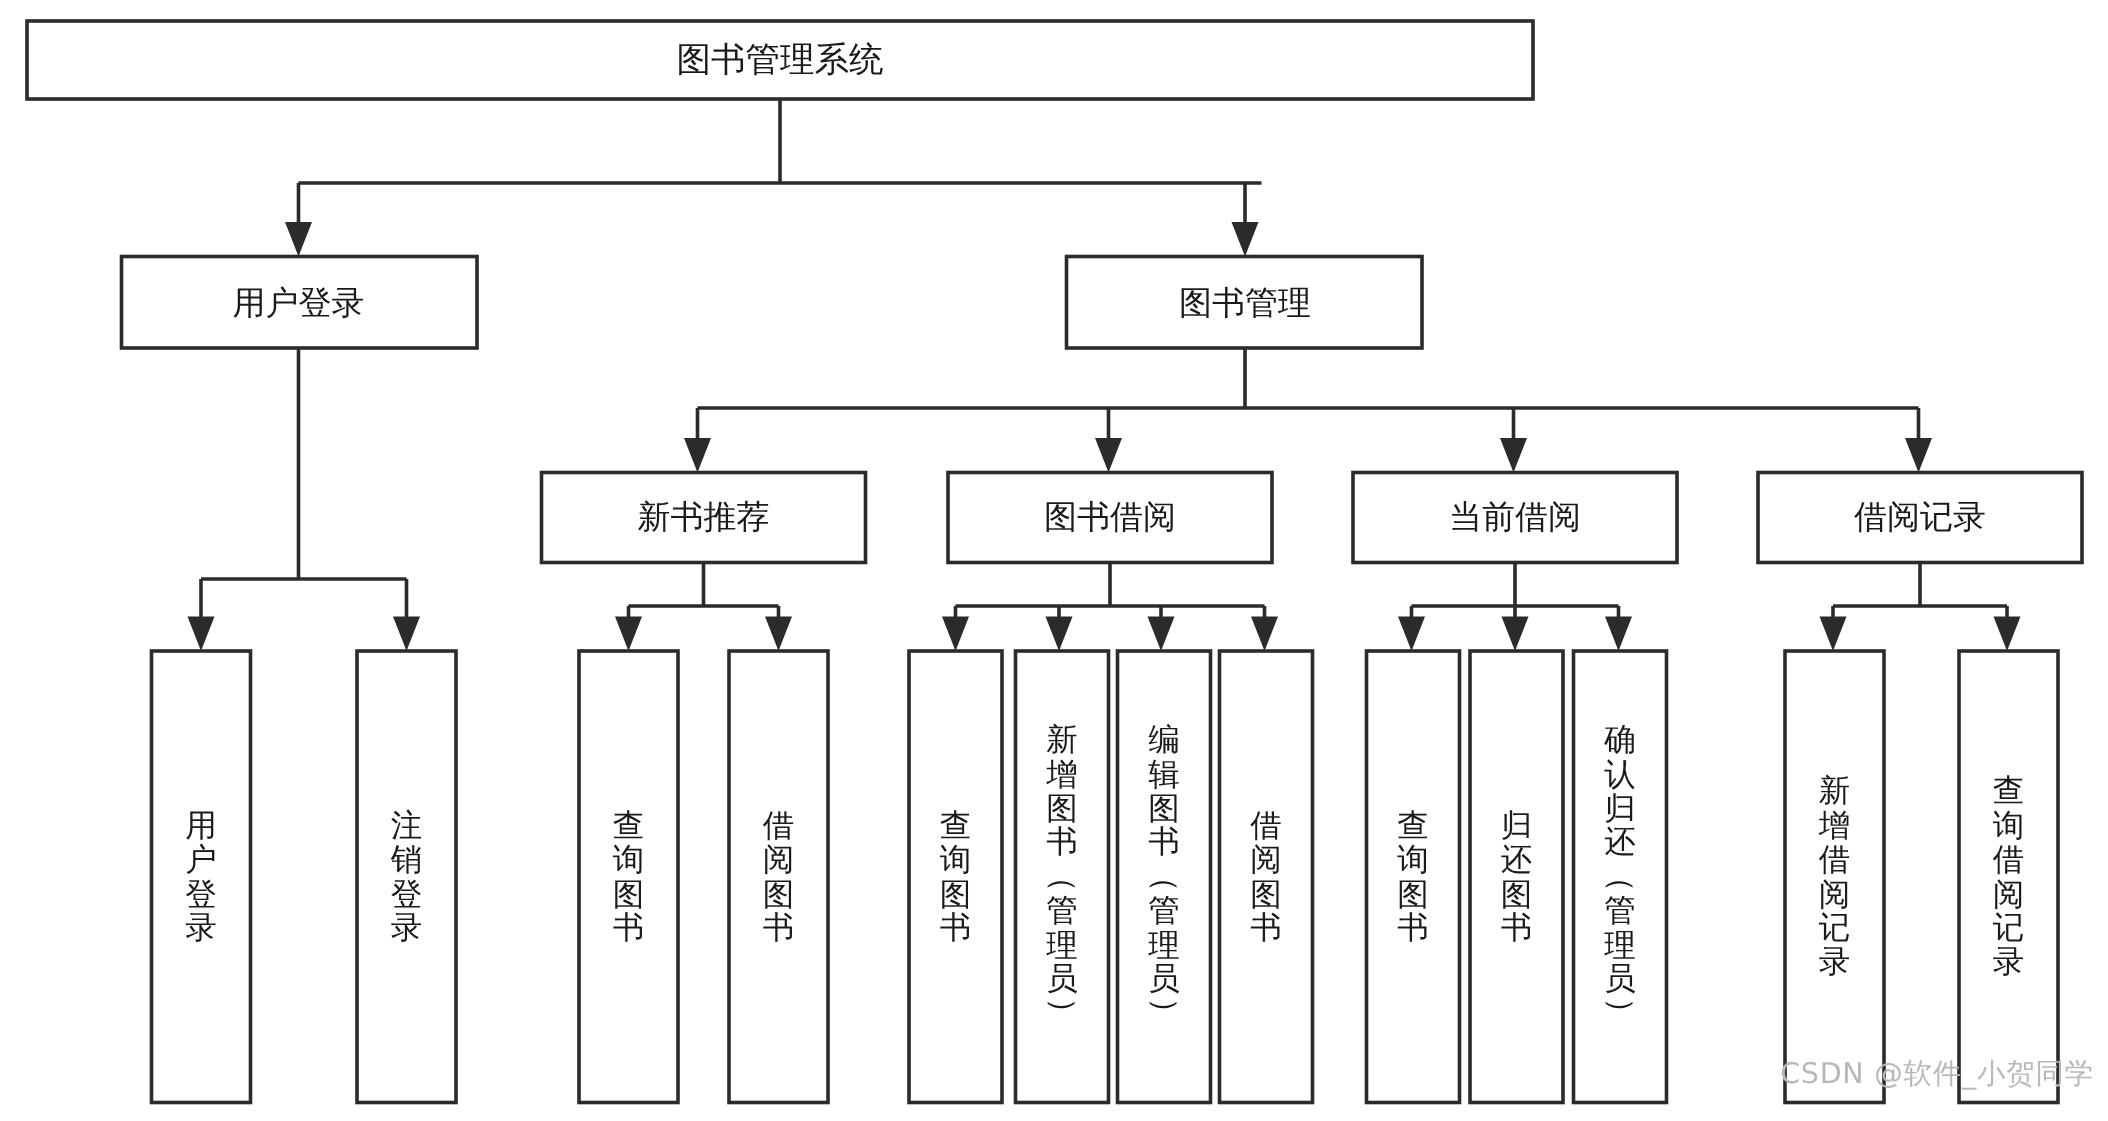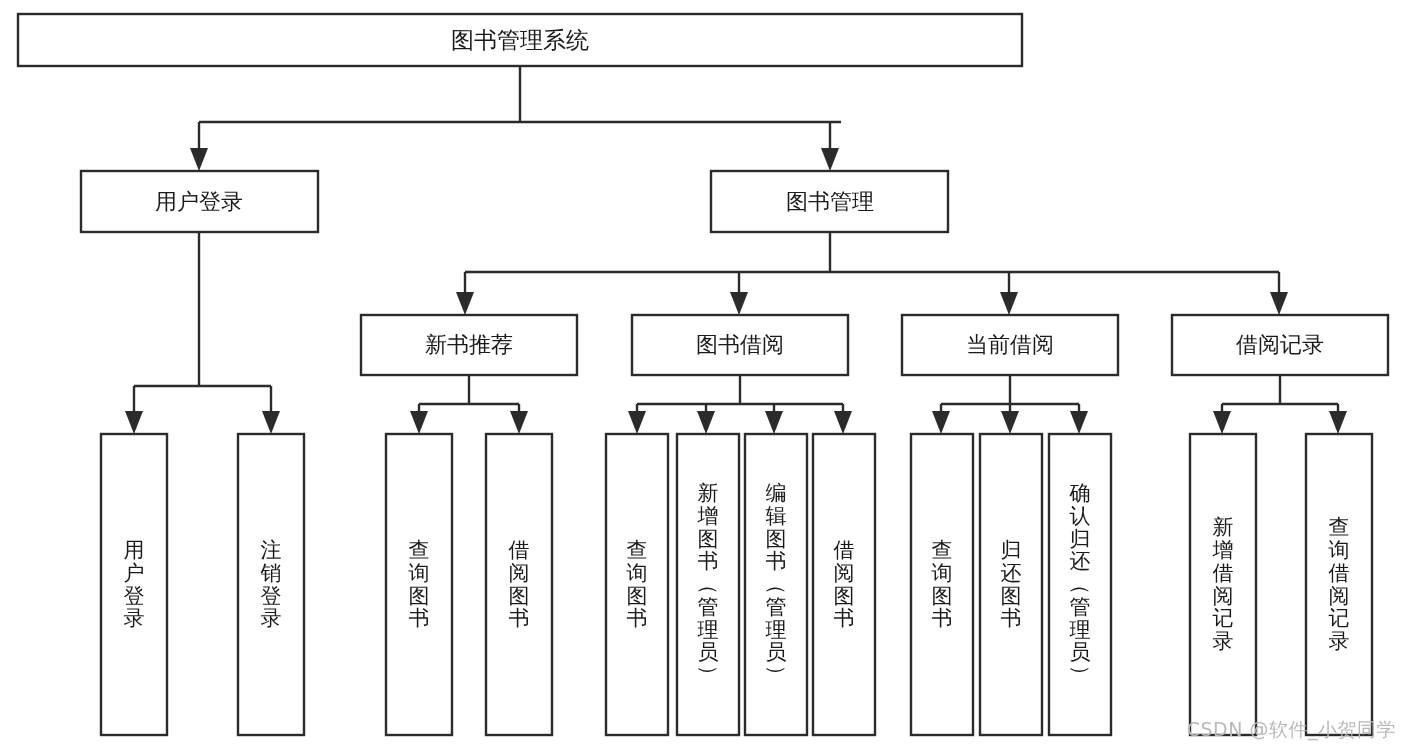--- a/index.html
+++ b/index.html
@@ -69,21 +69,21 @@
   .vlabel span.ch {
     display: block;
   }
   .vlabel span.rot {
     display: block;
     transform: rotate(90deg);
   }
   .watermark {
     position: absolute;
     right: 8px;
-    bottom: 4px;
+    bottom: 18px;
     font-family: "DejaVu Sans", "Liberation Sans", sans-serif;
     font-size: 19px;
     color: #b8b8b8;
     letter-spacing: 0.5px;
     white-space: nowrap;
   }
 </style>
 </head>
 <body>
 

